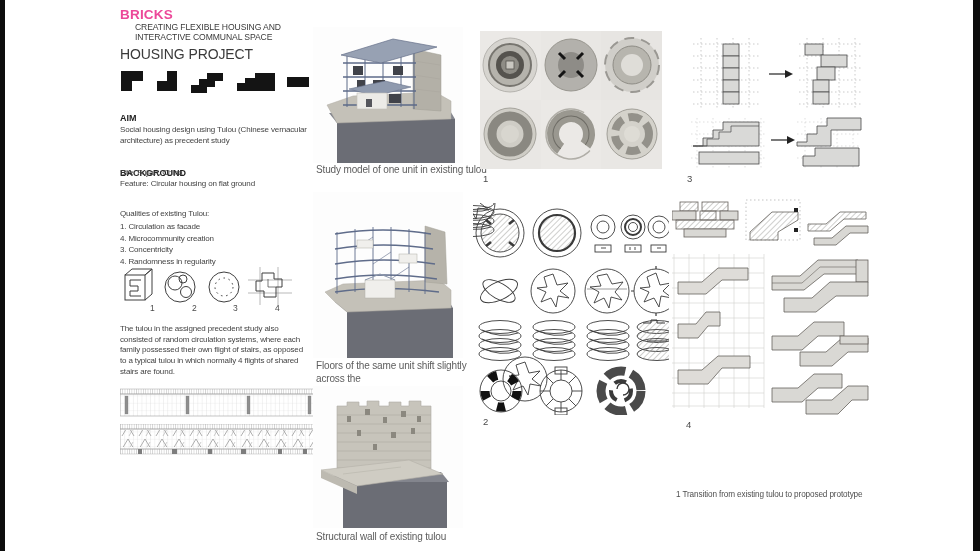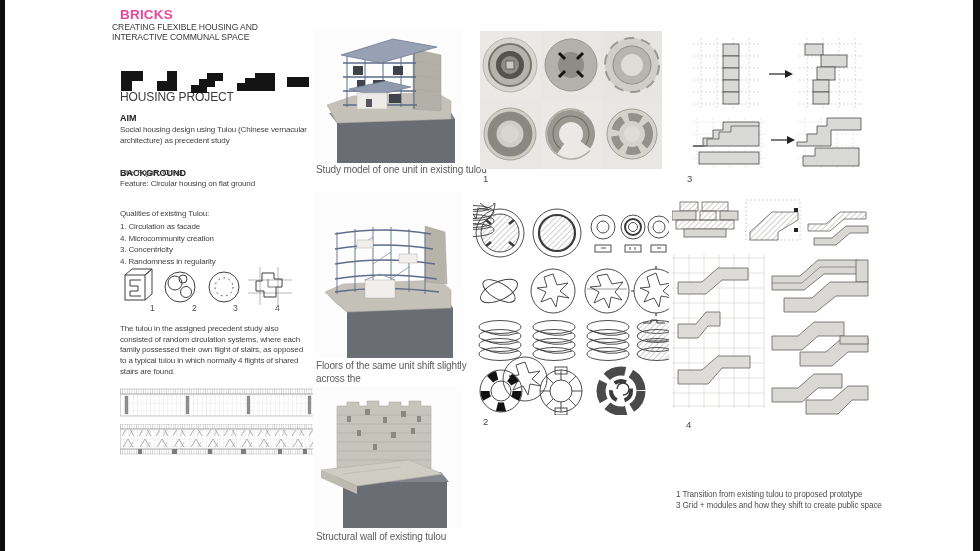--- a/index.html
+++ b/index.html
@@ -1,39 +1,39 @@
 <!DOCTYPE html>
 <html><head>
 <meta charset="utf-8">
 <style>
   html,body{margin:0;padding:0;}
   body{width:980px;height:551px;background:#ffffff;font-family:"Liberation Sans",sans-serif;color:#333;position:relative;overflow:hidden;}
   .abs{position:absolute;}
   .preline{white-space:pre-line;}
   .title{font-size:13.5px;font-weight:bold;color:#ec4899;letter-spacing:.2px;}
   .sub{font-size:8.6px;line-height:1.22;color:#3a3a3a;letter-spacing:-.1px;}
-  .proj{font-size:12px;color:#3a3a3a;letter-spacing:-.1px;margin-top:44px;}
+  .proj{font-size:14px;color:#3a3a3a;letter-spacing:-.1px;}
   .h2{font-size:9px;font-weight:bold;color:#222;}
   .body-txt{font-size:8px;line-height:1.34;color:#444;letter-spacing:-.15px;}
   .list-txt{font-size:8px;line-height:1.44;color:#444;letter-spacing:-.15px;}
   .cap{font-size:10px;color:#5d5d5d;letter-spacing:-.15px;line-height:1.25;}
   .figlabel{font-size:9.5px;color:#4a4a4a;}
   .num{font-size:8.5px;color:#4a4a4a;}
   .legend-line{font-size:8.2px;color:#4f4f4f;letter-spacing:-.12px;line-height:1.38;}
   svg{display:block;}
   .edgebar{background:#0d0d0d;top:0;height:551px;}
 </style>
 </head>
 <body>
 
 <div class="abs edgebar" style="left:0;width:5px;"></div>
 <div class="abs edgebar" style="left:973px;width:7px;"></div>
 
 <div class="abs title" style="left:120px;top:7px;">BRICKS</div>
-<div class="abs sub preline" style="left:112px;top:22px;width:210px;">CREATING FLEXIBLE HOUSING AND
+<div class="abs sub preline" style="left:135px;top:22px;width:210px;">CREATING FLEXIBLE HOUSING AND
 INTERACTIVE COMMUNAL SPACE</div>
 <div class="abs proj" style="left:120px;top:46px;">HOUSING PROJECT</div>
 
 <div class="abs" style="left:121px;top:68px;">
   <svg width="190" height="26" viewBox="0 0 190 26">
     <g fill="#141414">
       <path d="M0,3 H22 V13 H11 V23 H0 Z"></path>
       <path d="M46,3 H56 V23 H36 V13 H46 Z"></path>
       <path d="M70,17 h8 v-6 h8 v-6 h16 v8 h-8 v6 h-8 v6 h-16 z"></path>
       <path d="M116,23 V15 h8 v-5 h10 v-5 h20 v18 z"></path>
@@ -500,14 +500,13 @@
       <rect x="168" y="138" width="28" height="8"></rect>
       <path d="M100,204 V190 H126 L142,176 H170 V190 H146 L130,204 Z"></path>
       <path d="M134,216 V202 H160 L176,188 H196 V202 H180 L166,216 Z"></path>
     </g>
   </svg>
 </div>
 <div class="abs figlabel" style="left:686px;top:419px;">4</div>
 
 <div class="abs" style="left:676px;top:489px;">
   <div class="legend-line">1 Transition from existing tulou to proposed prototype</div>
-  <div class="legend-line">3 Grid + modules and how they shift to create public space</div>
 </div>
 
 </body></html>

